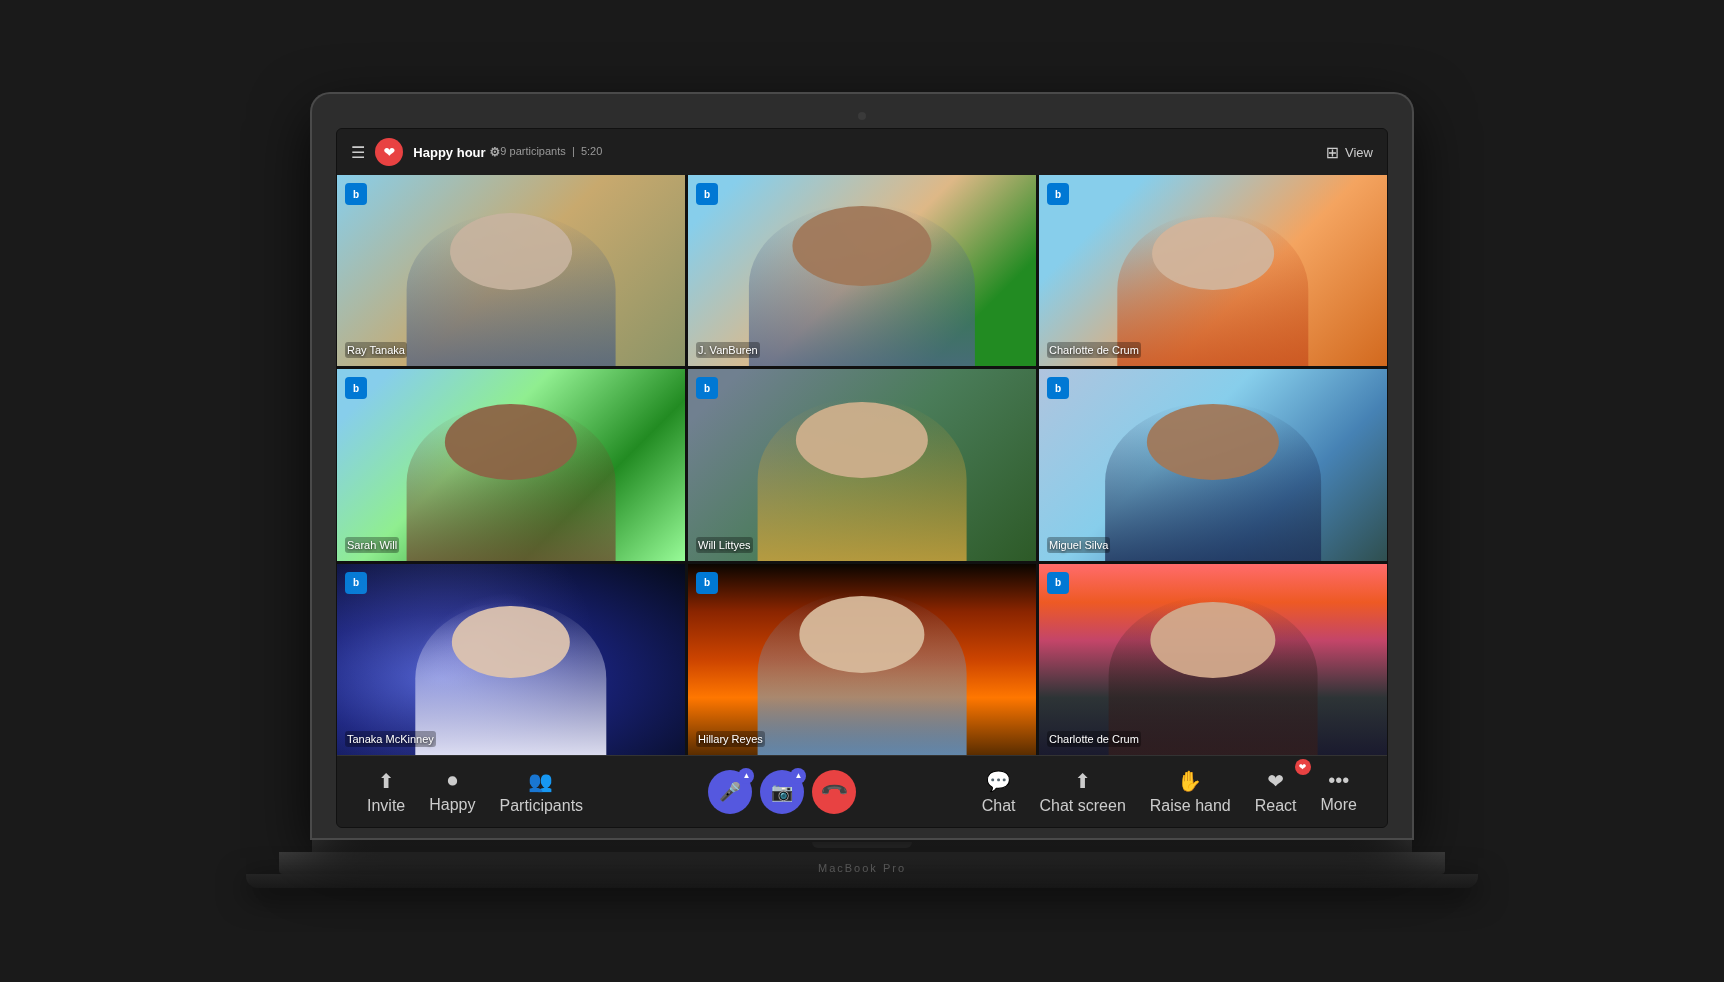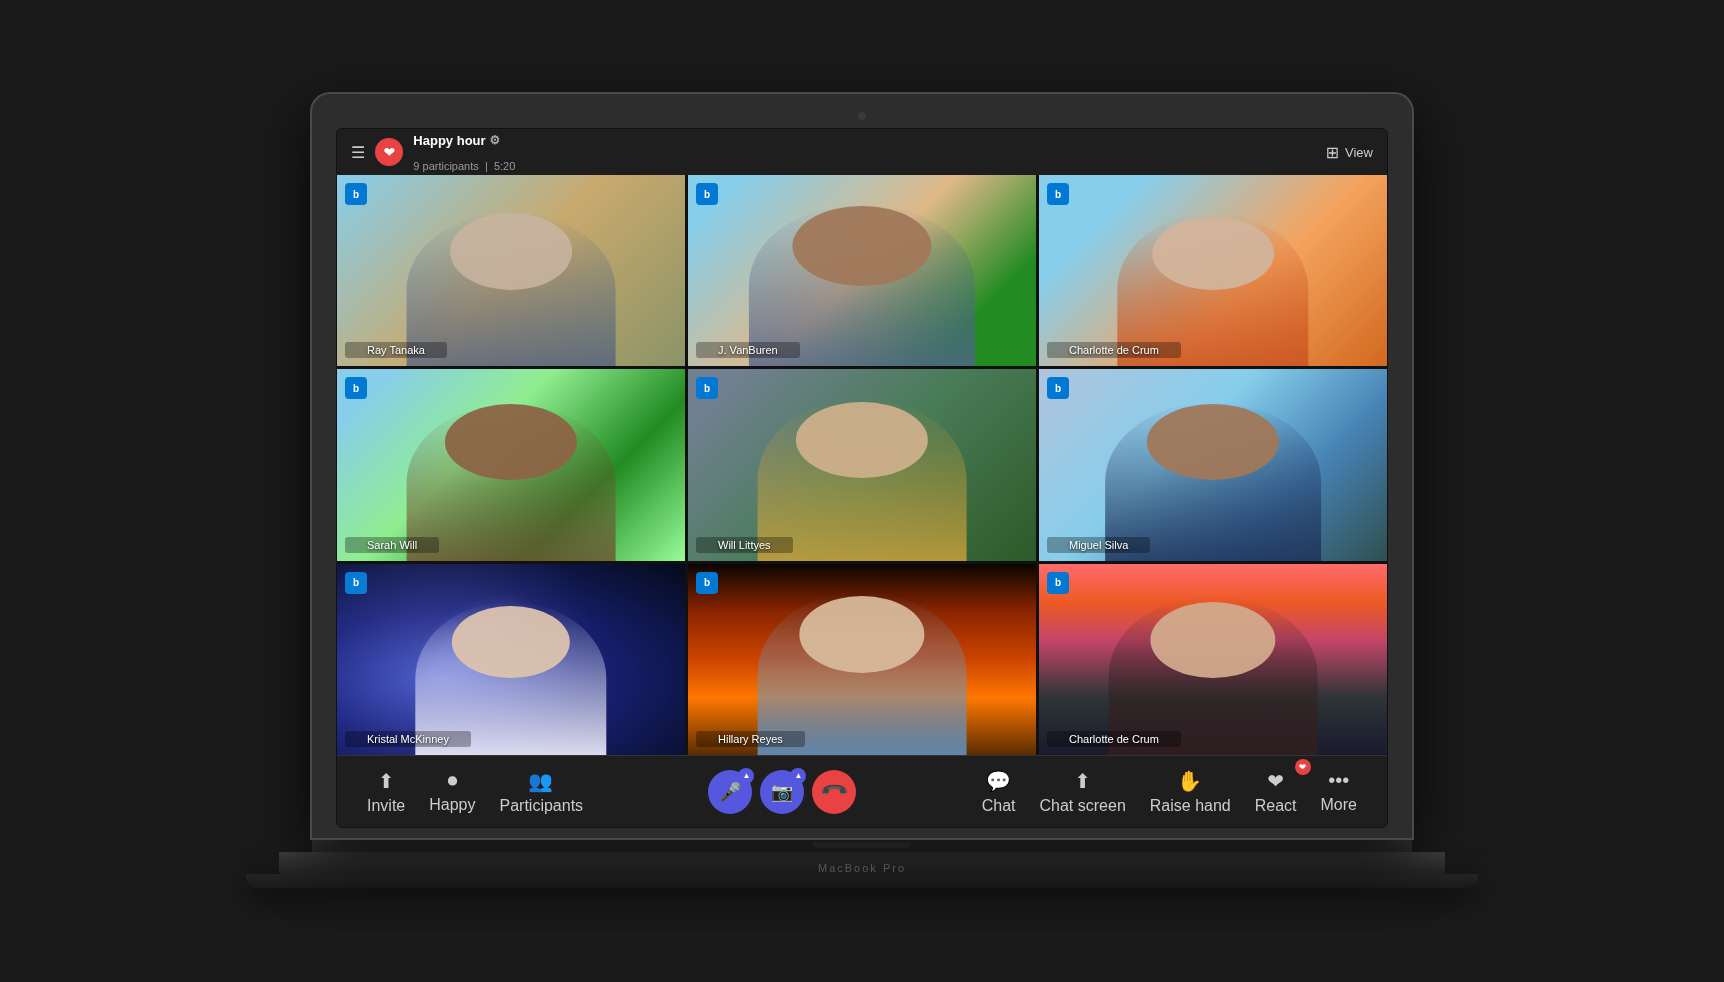--- a/index.html
+++ b/index.html
@@ -66,22 +66,21 @@
       background: #e84242;
       border-radius: 50%;
       display: flex;
       align-items: center;
       justify-content: center;
       color: white;
       font-size: 14px;
     }
     .meeting-info {
       display: flex;
-      flex-direction: column;
-      gap: 12px;
+      flex-direction: row;
     }
     .meeting-title {
       color: #ffffff;
       font-size: 13px;
       font-weight: 600;
       display: flex;
       align-items: center;
       gap: 4px;
     }
     .meeting-subtitle {
@@ -115,21 +114,21 @@
     }
     .participant-label {
       position: absolute;
       bottom: 8px;
       left: 8px;
       color: white;
       font-size: 11px;
       font-weight: 500;
       text-shadow: 0 1px 3px rgba(0,0,0,0.8);
       background: rgba(0,0,0,0.3);
-      padding: 2px 22px;
+      padding: 2px 2px;
       border-radius: 3px;
     }
     .bing-badge {
       position: absolute;
       top: 8px;
       left: 8px;
       width: 22px;
       height: 22px;
       background: #0078d4;
       border-radius: 4px;
@@ -346,21 +345,21 @@
         </div>
 
         <div class="video-cell cell-7">
           <div class="bing-badge">b</div>
 
           <div style="position:absolute;inset:0;background:radial-gradient(circle at 30% 50%,rgba(200,200,255,0.15) 0%,transparent 60%);"></div>
           <div style="position:absolute;top:20%;left:20%;width:40%;height:40%;background:radial-gradient(ellipse,rgba(150,150,255,0.3) 0%,transparent 70%);transform:rotate(-30deg);border-radius:50%;"></div>
           <div style="position:absolute;bottom:0;left:50%;transform:translateX(-50%);width:55%;height:80%;background:linear-gradient(180deg,transparent 0%,rgba(240,240,255,0.9) 100%);border-radius:50% 50% 0 0;"></div>
           <div style="position:absolute;bottom:40%;left:50%;transform:translateX(-50%);width:34%;height:38%;background:rgba(220,195,175,0.95);border-radius:50%;"></div>
           <div class="participant-label">
-            <span>Kristal McKinney</span>
+            <span>Tanaka McKinney</span>
           </div>
         </div>
 
         <div class="video-cell cell-8">
           <div class="bing-badge">b</div>
           <div style="position:absolute;bottom:0;left:50%;transform:translateX(-50%);width:60%;height:85%;background:linear-gradient(180deg,transparent 0%,rgba(100,150,200,0.85) 100%);border-radius:50% 50% 0 0;"></div>
           <div style="position:absolute;bottom:43%;left:50%;transform:translateX(-50%);width:36%;height:40%;background:rgba(215,185,155,0.95);border-radius:50%;"></div>
           <div class="participant-label">
             <span>Hillary Reyes</span>
           </div>

